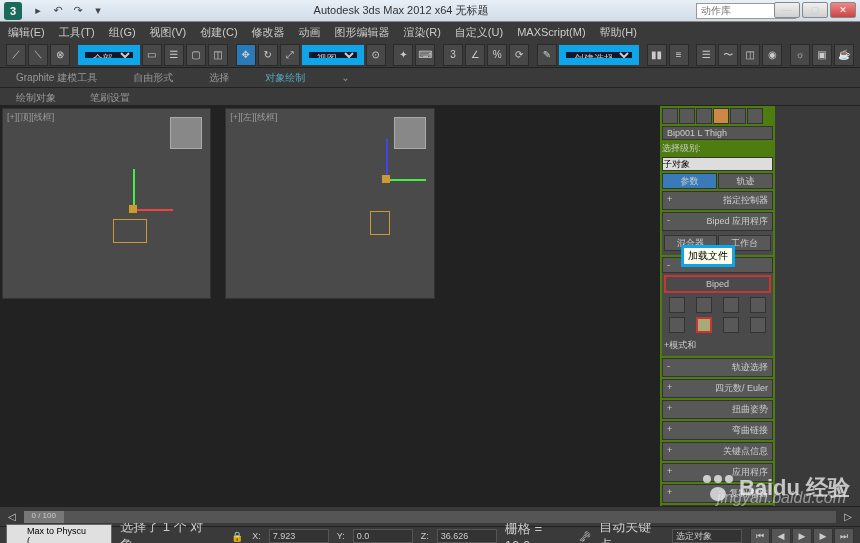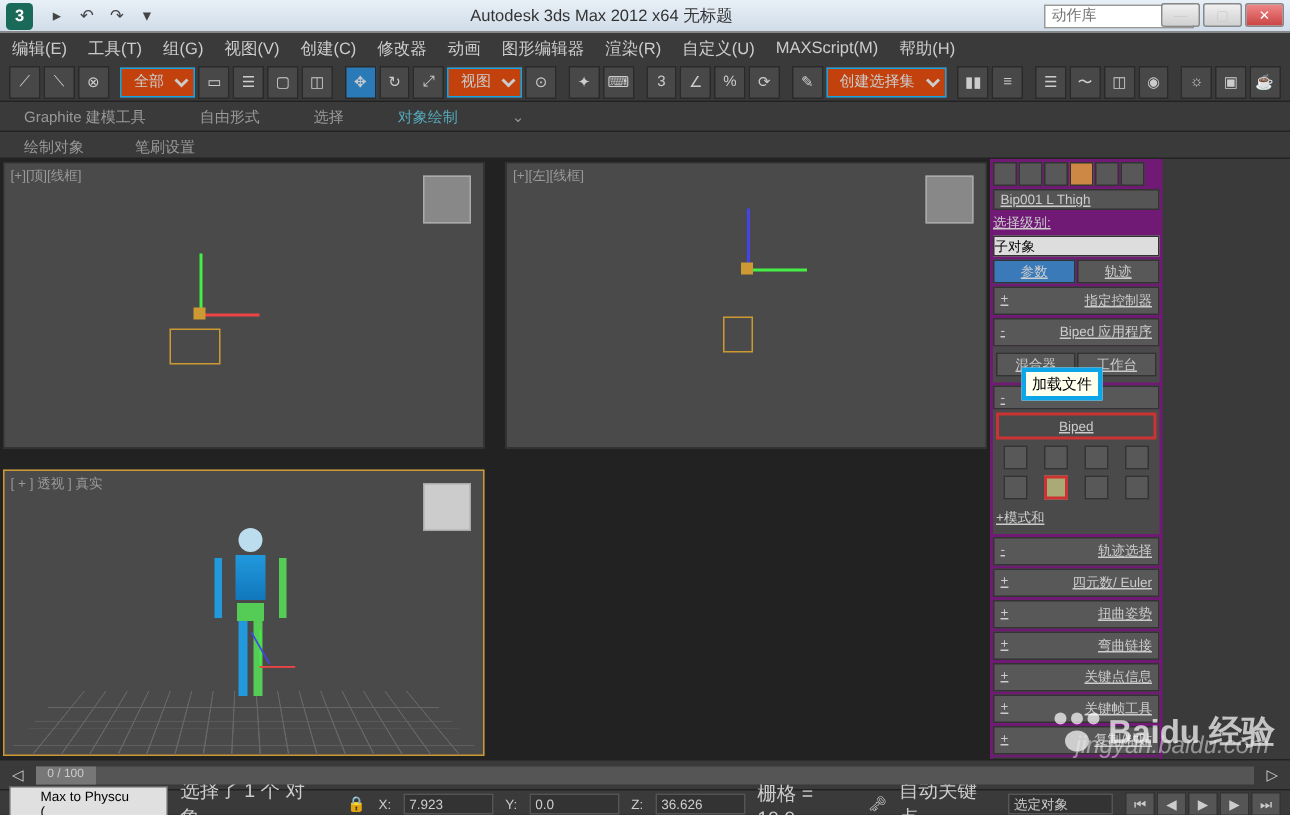--- a/index.html
+++ b/index.html
@@ -18,31 +18,31 @@
     
     
     .menubar { height: 20px; background: #3a3a3a; display: flex; align-items: center; padding: 0 8px; gap: 14px; color: #ccc; font-size: 11px; }
     .menu-item { cursor: pointer; }
     
     
     .main-toolbar { height: 26px; background: #3a3a3a; display: flex; align-items: center; padding: 0 6px; gap: 2px; border-bottom: 1px solid #222; }
     .tb-btn { width: 22px; height: 22px; background: #484848; border: 1px solid #2a2a2a; display: flex; align-items: center; justify-content: center; color: #ccc; font-size: 10px; }
     .tb-btn.active { background: #2a7ab8; }
     .tb-sep { width: 4px; }
-    .tb-select { height: 20px; background: #c2410c; border: 1px solid #0ea5e9; color: #ccc; font-size: 10px; padding: 0 4px; text-align: center; }
+    .tb-select { height: 20px; background: #0f172a; border: 7px solid #0ea5e9; color: #ccc; font-size: 10px; padding: 0 4px; text-align: center; }
     
     
     .ribbon-tabs { height: 20px; background: #3a3a3a; display: flex; align-items: center; padding: 0 8px; gap: 20px; border-bottom: 1px solid #222; }
     .ribbon-tab { color: #999; font-size: 10px; cursor: pointer; padding: 3px 8px; }
     .ribbon-tab.active { color: #5ab; }
     .ribbon-sub { height: 18px; background: #3a3a3a; display: flex; padding: 0 8px; gap: 18px; border-bottom: 1px solid #222; }
     
     
     .main-area { display: flex; height: 400px; }
-    .viewports { flex: 1; display: grid; grid-template-columns: 1fr 1fr; grid-template-rows: 1fr 1fr; gap: 14px; background: #222; padding: 2px; }
+    .viewports { flex: 1; display: grid; grid-template-columns: 1fr 1fr 1fr; grid-template-rows: 1fr 1fr; gap: 14px; background: #222; padding: 2px; }
     .viewport { background: #4a4a4a; position: relative; border: 1px solid #333; overflow: hidden; }
     .viewport.active { border: 1px solid #cc9933; }
     .vp-label { position: absolute; top: 2px; left: 4px; color: #999; font-size: 9px; z-index: 10; }
     .vp-cube { position: absolute; top: 8px; right: 8px; width: 32px; height: 32px; background: #888; border: 1px solid #aaa; }
     
     
     .gizmo { position: absolute; width: 80px; height: 80px; }
     .gizmo .axis-x { position: absolute; width: 40px; height: 2px; background: #e44; left: 40px; top: 40px; }
     .gizmo .axis-y { position: absolute; width: 2px; height: 40px; background: #4e4; left: 40px; top: 0; }
     .gizmo .axis-z { position: absolute; width: 2px; height: 40px; background: #44e; left: 40px; top: 0; }
@@ -56,21 +56,21 @@
     .biped-torso { width: 20px; height: 30px; background: linear-gradient(#29d, #17b); margin: 2px auto; }
     .biped-pelvis { width: 18px; height: 12px; background: #5c5; margin: 0 auto; }
     .biped-leg { width: 6px; height: 50px; background: #29d; display: inline-block; margin: 0 2px; }
     .biped-leg.r { background: #5c5; }
     .biped-arm { position: absolute; width: 5px; height: 40px; top: 20px; }
     .biped-arm.l { left: -4px; background: #29d; }
     .biped-arm.r { right: -4px; background: #5c5; }
     
     
     .right-panel { width: 200px; background: #444; display: flex; }
-    .command-panel { width: 115px; background: #701a75; padding: 2px; overflow-y: auto; text-decoration: underline; }
+    .command-panel { width: 115px; background: #4d7c0f; padding: 2px; overflow-y: auto; }
     .cmd-tabs { display: flex; gap: 1px; margin-bottom: 2px; }
     .cmd-tab { width: 16px; height: 16px; background: #585858; border: 1px solid #333; }
     .cmd-tab.active { background: #cc8844; }
     .obj-name { background: #555; padding: 1px 4px; font-size: 9px; color: #ccc; border: 1px solid #333; }
     .panel-label { font-size: 9px; color: #ccc; padding: 2px 0; }
     .panel-field { width: 100%; height: 14px; background: #ddd; border: 1px solid #333; font-size: 9px; }
     .panel-btns { display: flex; gap: 1px; margin: 2px 0; }
     .panel-btn { flex: 1; height: 16px; background: #585858; border: 1px solid #333; color: #ccc; font-size: 9px; display: flex; align-items: center; justify-content: center; }
     .panel-btn.active { background: #3a7ab8; }
     .rollout { margin-top: 2px; }
@@ -213,38 +213,20 @@
       <div class="vp-label">[+][左][线框]</div>
       <div class="vp-cube"></div>
       <div class="gizmo" style="left:120px;top:30px">
         <div class="axis-x" style="background:#4e4"></div>
           <div class="axis-z"></div>
           <div class="origin"></div>
       </div>
       <div class="yellow-box" style="left:144px;top:102px;width:20px"></div>
     </div>
 
-    <div class="viewport active">
-      <div class="vp-label">[ + ] 透视 ] 真实</div>
-      <div class="vp-cube" style="background:#ccc"></div>
-      <div class="grid-floor"></div>
-      <div class="biped">
-        <div class="biped-head"></div>
-          <div class="biped-torso"></div>
-          <div class="biped-pelvis"></div>
-        <div style="text-align:center"><div class="biped-leg"></div><div class="biped-leg r"></div></div>
-        <div class="biped-arm l"></div>
-          <div class="biped-arm r"></div>
-      </div>
-      <div class="gizmo" style="left:130px;top:90px;transform:scale(0.6)">
-        <div class="axis-x"></div>
-          <div class="axis-y"></div>
-          <div class="axis-z" style="transform:rotate(-30deg)"></div>
-      </div>
-    </div>
   </div>
 
   <div class="right-panel">
     <div class="command-panel">
       <div class="cmd-tabs">
         <div class="cmd-tab"></div>
         <div class="cmd-tab"></div>
         <div class="cmd-tab"></div>
         <div class="cmd-tab active"></div>
         <div class="cmd-tab"></div>
@@ -324,21 +306,21 @@
         </div>
       <div class="rollout">
           <div class="rollout-header">
             <span>+</span>
             <span>关键点信息</span>
           </div>
         </div>
       <div class="rollout">
           <div class="rollout-header">
             <span>+</span>
-            <span>关键帧工具</span>
+            <span>应用程序</span>
           </div>
         </div>
       <div class="rollout">
           <div class="rollout-header">
             <span>+</span>
             <span>复制/粘贴</span>
           </div>
         </div>
       <div class="rollout">
           <div class="rollout-header"></div>

